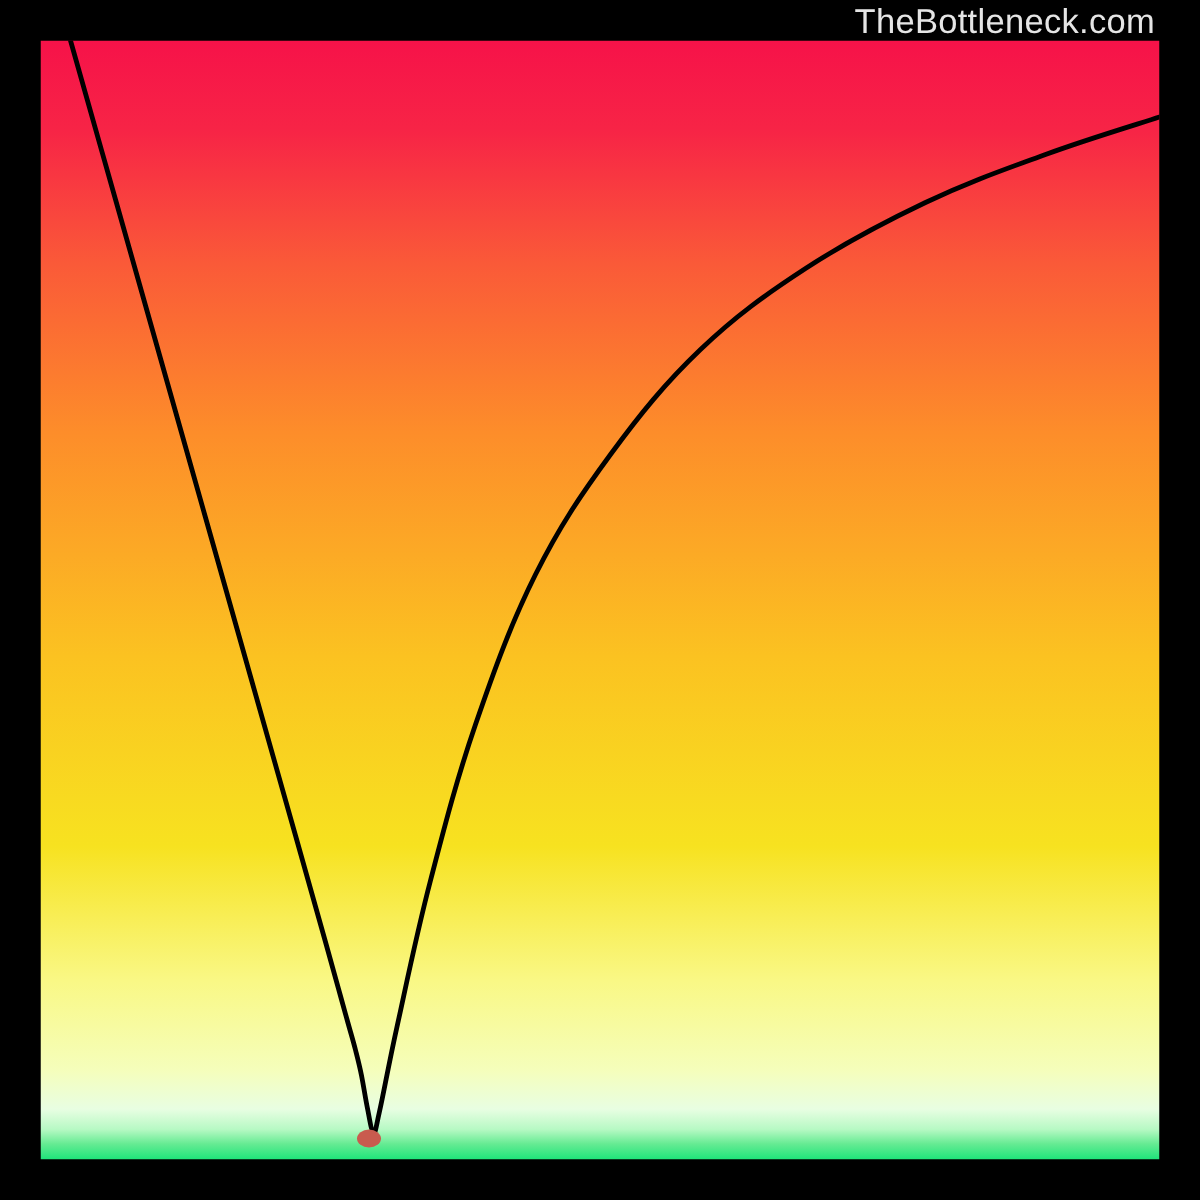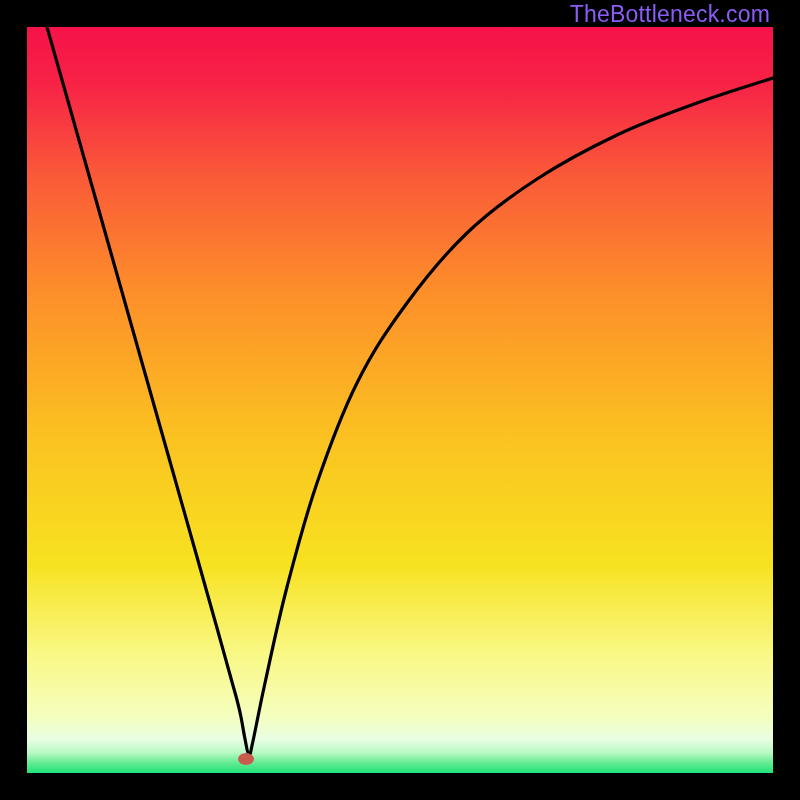--- a/index.html
+++ b/index.html
@@ -21,21 +21,21 @@
   .gradient-bg {
     position: absolute;
     inset: 0;
   }
   .attribution {
     position: absolute;
     top: 1px;
     right: 30px;
     font-family: Arial, Helvetica, sans-serif;
     font-size: 23px;
-    color: #8b5cf6;
+    color: #e5e5e5;
     letter-spacing: 0.2px;
     font-weight: 500;
   }
   svg.curve {
     position: absolute;
     inset: 0;
   }
 </style>
 </head>
 <body>

